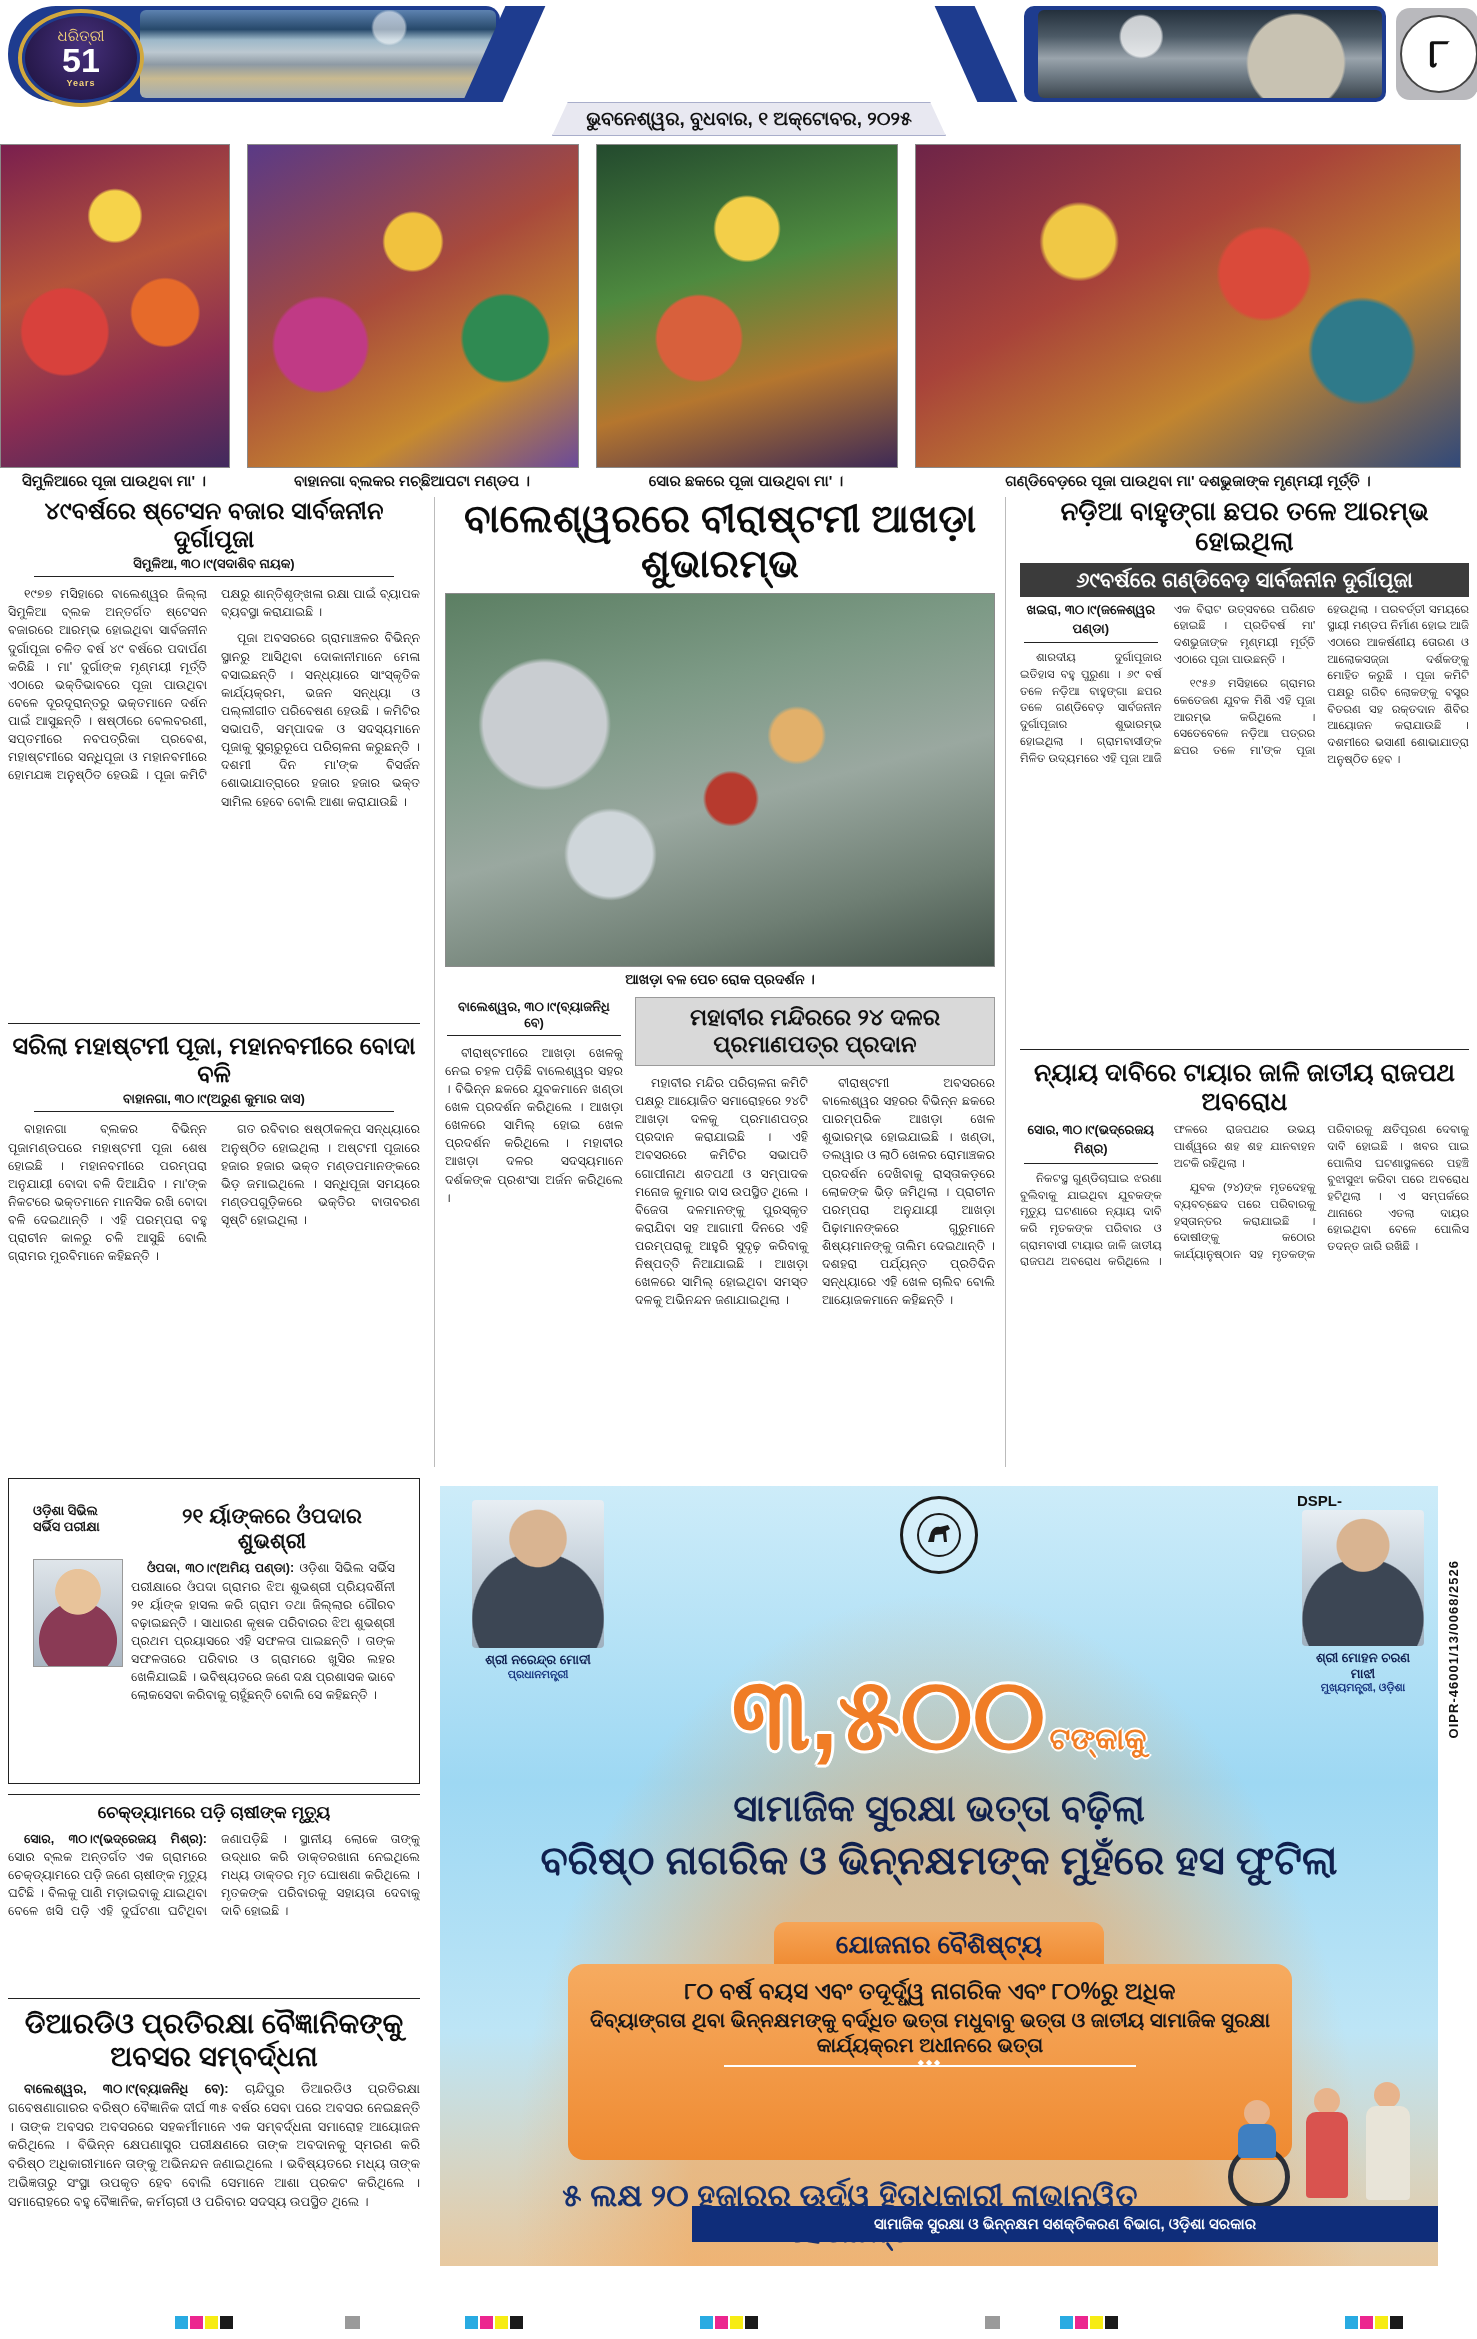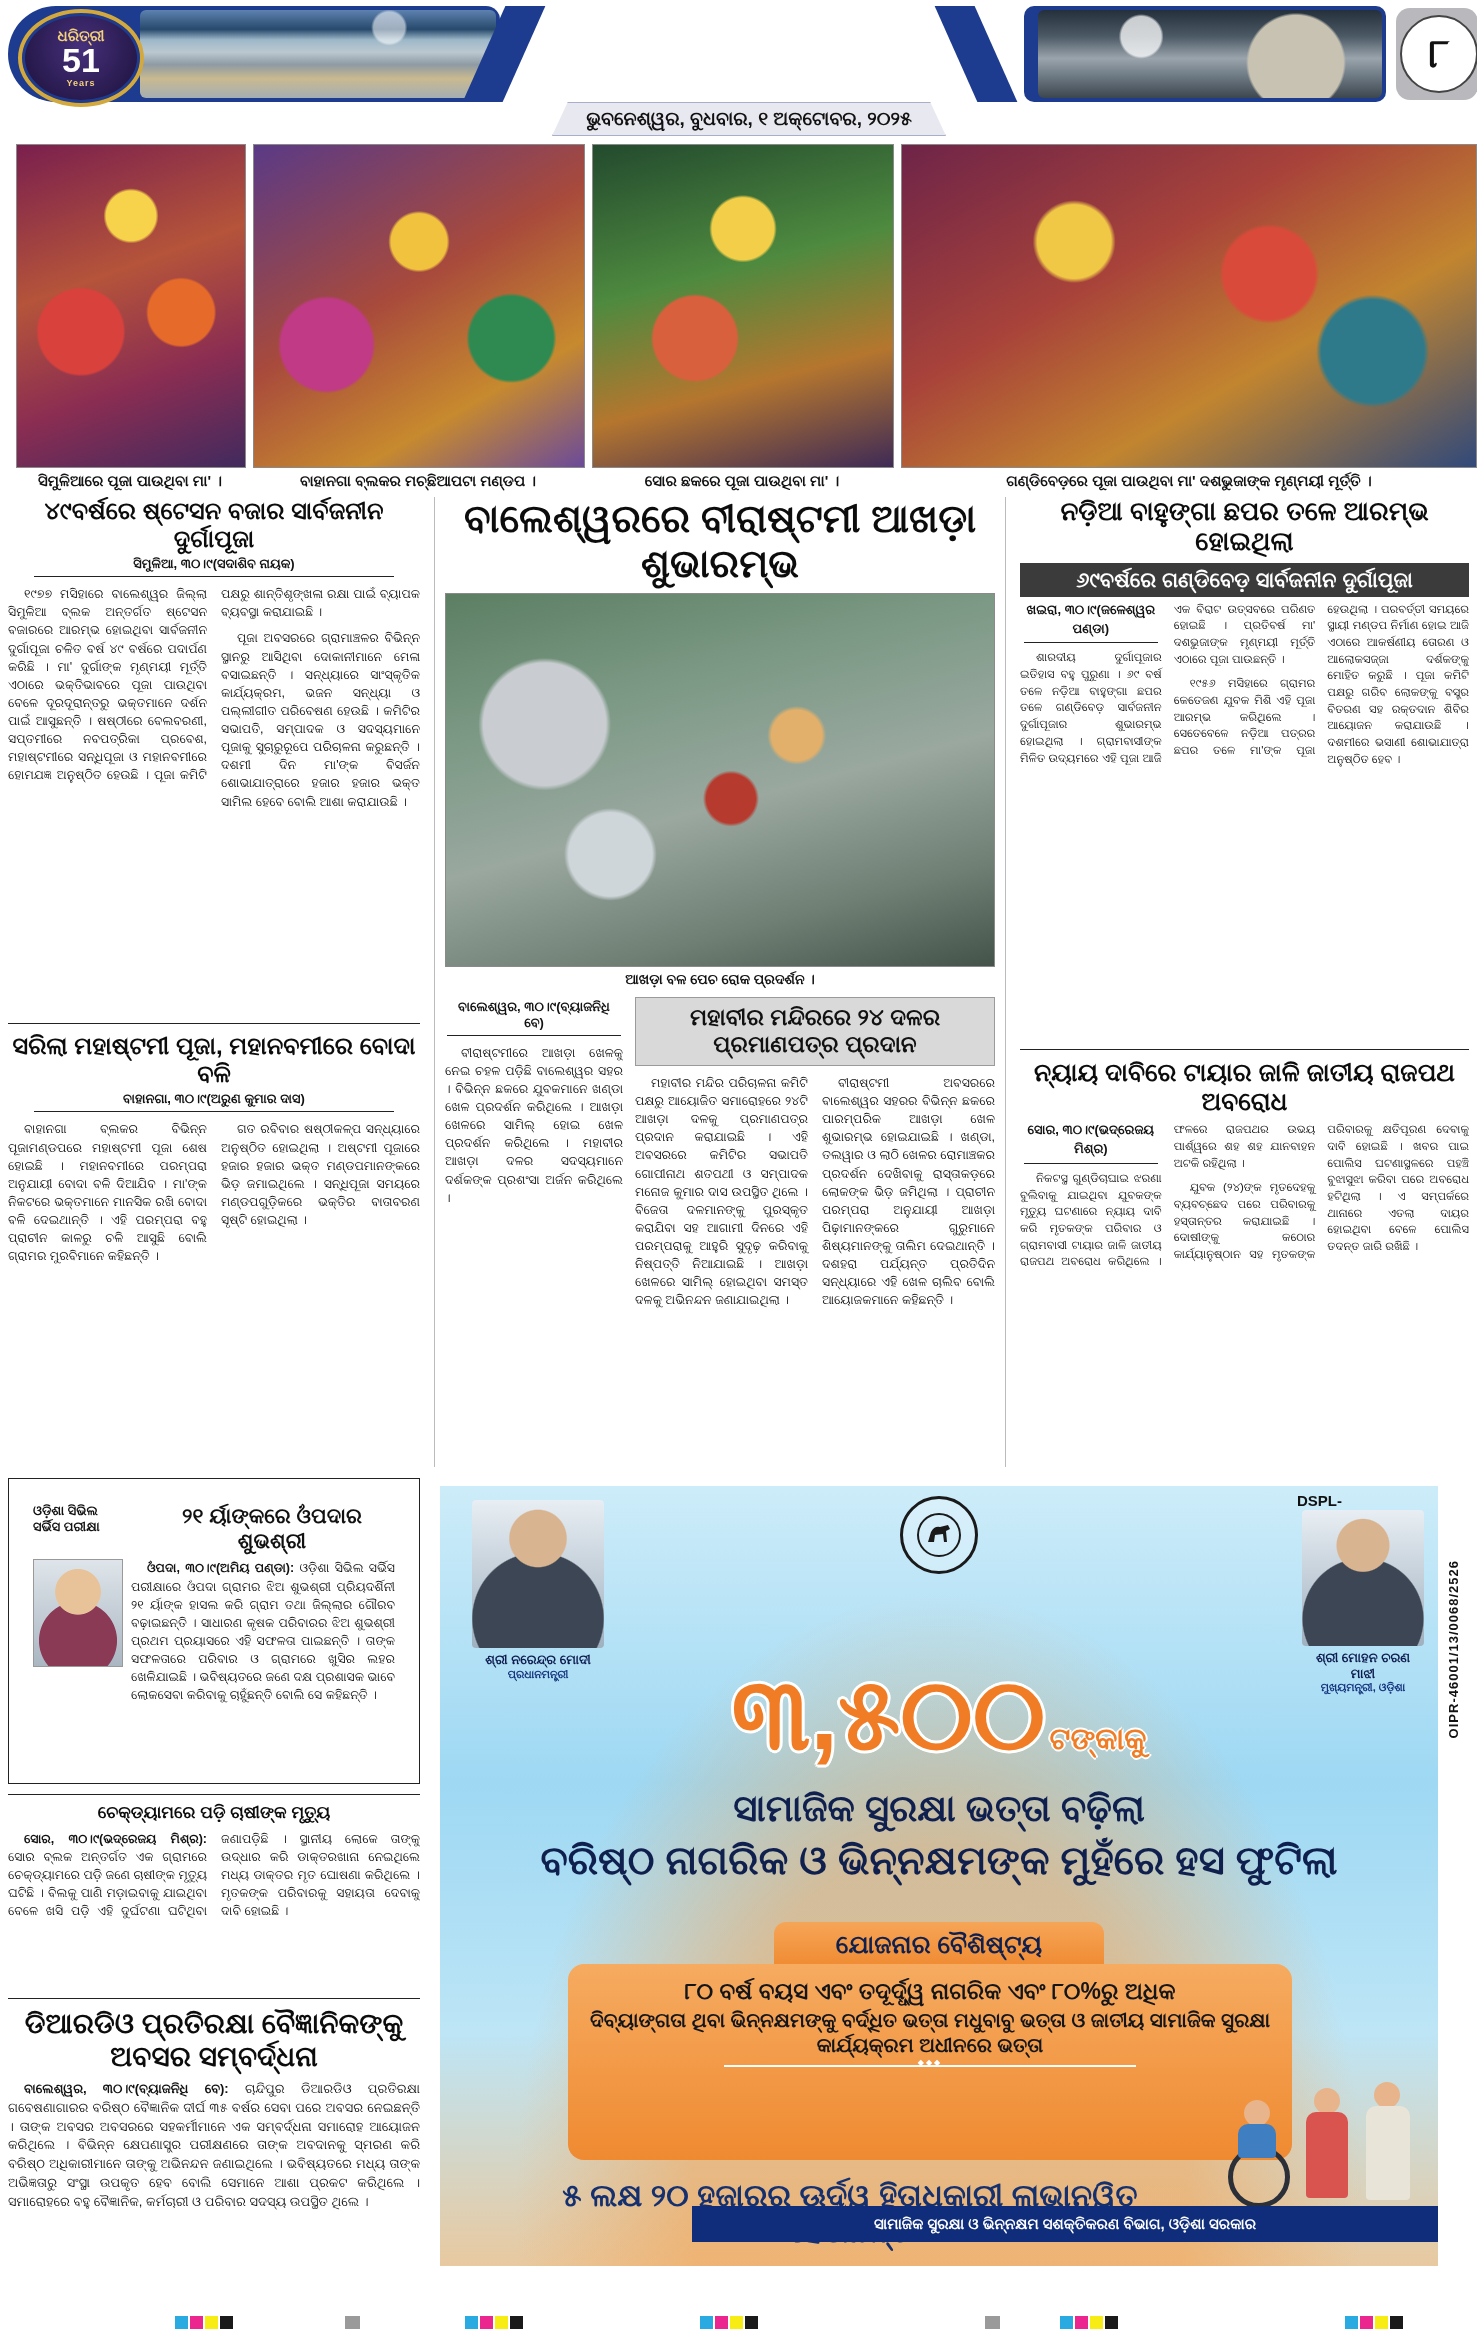--- a/index.html
+++ b/index.html
@@ -8,21 +8,21 @@
   
   .masthead{position:absolute;left:8px;top:6px;width:1461px;height:96px;}
   .mast-left{position:absolute;left:0;top:0;width:492px;height:96px;background:#1e3c8f;border-radius:48px 14px 14px 48px;}
   .mast-left-photo{position:absolute;left:132px;top:4px;right:4px;bottom:4px;border-radius:6px;
     background:
       radial-gradient(circle at 70% 20%, rgba(255,255,255,.55) 0 6%, transparent 7%),
       linear-gradient(180deg,#5d82b0 0%,#27496b 22%,#9db8c9 34%,#bcc8d0 48%,#8e9aa4 62%,#c9ba90 78%,#a3adb3 100%);}
   .logo{position:absolute;left:10px;top:3px;width:118px;height:90px;border-radius:50%;
     background:radial-gradient(circle at 50% 38%,#46307c 0%,#241747 75%);
     border:4px solid #d2a93e;box-shadow:0 0 0 3px #1e3c8f inset;display:flex;flex-direction:column;align-items:center;justify-content:center;}
-  .logo .paper{color:#f3d27a;font-size:15px;font-weight:bold;line-height:1;}
+  .logo .paper{color:#f3d27a;font-size:15px;font-weight:normal;line-height:1;}
   .logo .num{color:#ffffff;font-size:34px;font-weight:bold;line-height:1.05;}
   .logo .yrs{color:#f3d27a;font-size:9px;font-weight:bold;letter-spacing:1px;}
   .slant{position:absolute;top:0;width:40px;height:96px;background:#1e3c8f;}
   .slant.l{left:476px;transform:skewX(-24deg);}
   .slant.r{left:948px;transform:skewX(24deg);}
   .title-trap{position:absolute;left:498px;top:0;width:512px;height:96px;background:#d8d9e9;
     clip-path:polygon(0 0,100% 0,89% 100%,11% 100%);display:flex;align-items:center;justify-content:center;}
   .title-trap span{font-size:47px;font-weight:bold;color:#0d0d0d;}
   .dateline{position:absolute;left:552px;top:102px;width:392px;height:32px;background:#e8e8f1;border:1px solid #a9aecb;
     clip-path:polygon(4% 0,96% 0,100% 100%,0 100%);display:flex;align-items:center;justify-content:center;}
@@ -31,21 +31,21 @@
   .mast-right-photo{position:absolute;left:14px;top:4px;right:4px;bottom:4px;border-radius:6px;
     background:
       radial-gradient(circle at 30% 30%, rgba(255,255,255,.75) 0 8%, transparent 9%),
       radial-gradient(circle at 75% 60%, #c8c2b2 0 18%, transparent 19%),
       linear-gradient(180deg,#24303c 0%,#4c5a66 30%,#9aa4ac 55%,#6e7a84 75%,#3c464e 100%);}
   .page-badge{position:absolute;left:1388px;top:2px;width:82px;height:92px;background:#b9b9bd;border-radius:14px;}
   .page-circle{position:absolute;left:4px;top:7px;width:74px;height:74px;background:#ffffff;border:2px solid #444;border-radius:50%;
     display:flex;align-items:center;justify-content:center;font-size:40px;font-weight:bold;color:#111;}
 
   
-  .photo-row{position:absolute;left:16px;top:144px;width:1461px;height:350px;display:flex;gap:9px;text-align:center;}
+  .photo-row{position:absolute;left:0;top:144px;width:1461px;height:350px;display:flex;gap:19px;text-align:center;}
   .photo-row figure{margin:0;display:flex;flex-direction:column;}
   .photo-row .ph{border:1px solid #8a8a8a;flex:1;}
   .photo-row figcaption{height:26px;display:flex;align-items:center;justify-content:center;font-size:15px;font-weight:bold;}
   .ph1{width:228px;background:
       radial-gradient(circle at 50% 22%,#f6d34a 0 9%,transparent 10%),
       radial-gradient(circle at 28% 58%,#d8413c 0 17%,transparent 18%),
       radial-gradient(circle at 72% 52%,#e66a2a 0 14%,transparent 15%),
       linear-gradient(160deg,#7a1f4e,#b5543a 40%,#8b2d52 70%,#412a5e);}
   .ph2{width:330px;background:
       radial-gradient(circle at 50% 30%,#f1c23e 0 10%,transparent 11%),

